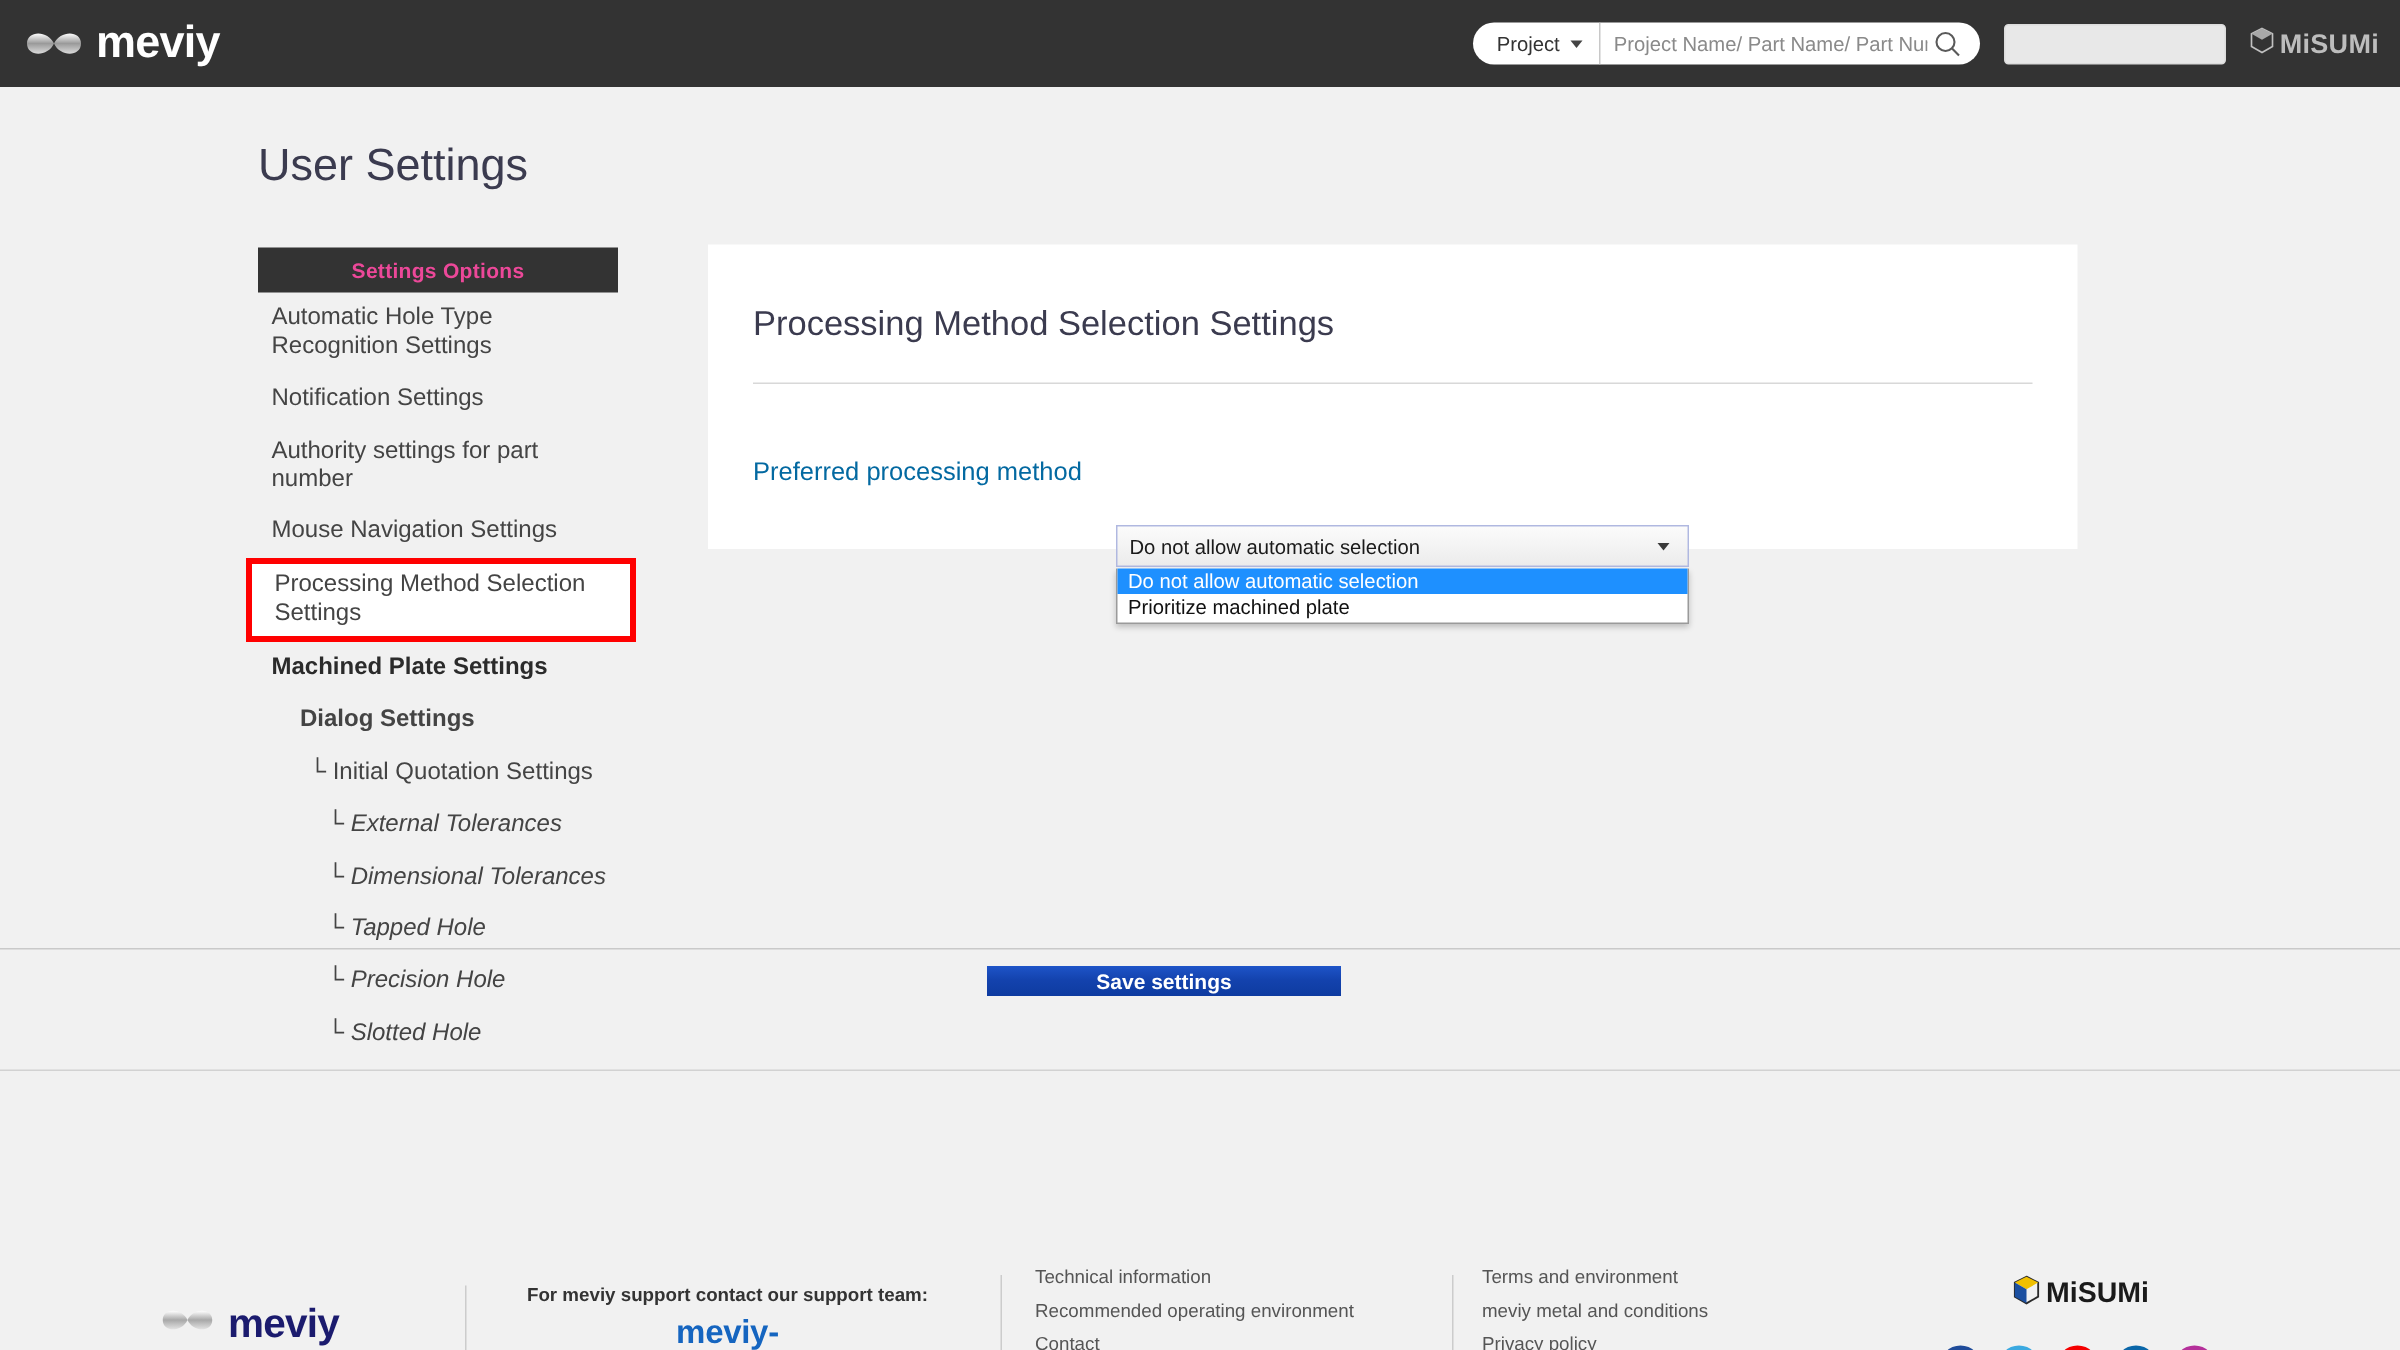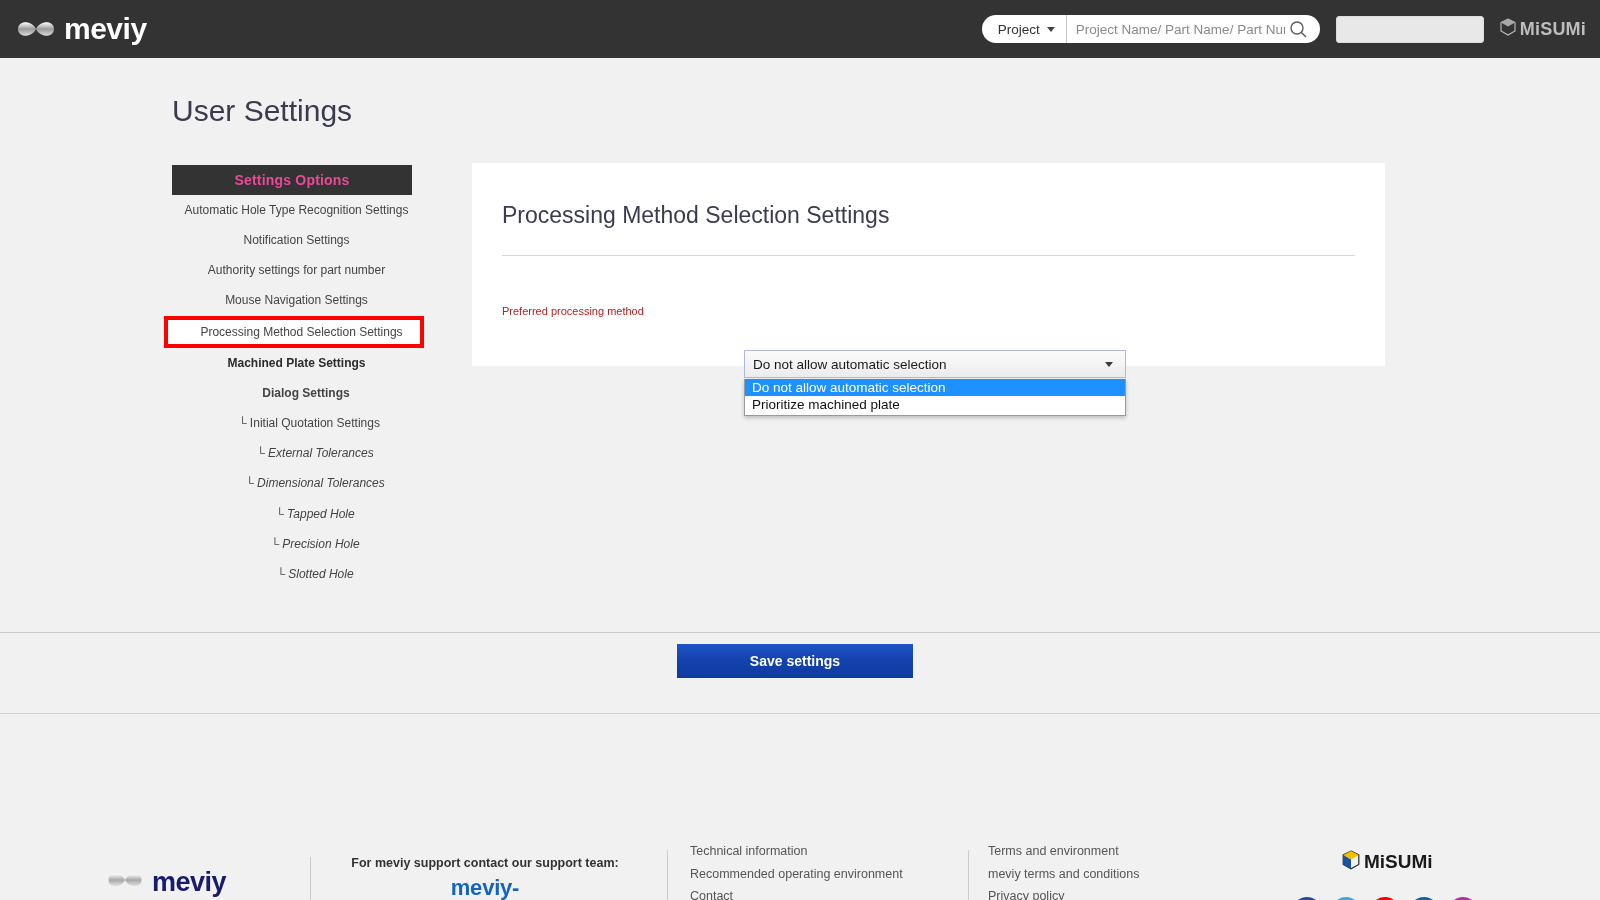--- a/index.html
+++ b/index.html
@@ -68,22 +68,22 @@
   }
 
   
   .sidebar { position: absolute; left: 172px; top: 107px; width: 240px; }
   .sidebar-head {
     background: #333333; color: #ec4899;
     font-size: 14px; font-weight: bold;
     text-align: center; padding: 7px 0; letter-spacing: 0.2px;
   }
   .side-item {
-    font-size: 12px; color: #444444;
-    padding: 8px 0 8px 9px; line-height: 1.18; cursor: pointer; text-align: center;
+    font-size: 16px; color: #444444;
+    padding: 8px 0 8px 9px; line-height: 1.18; cursor: pointer;
   }
   .side-item.bold { font-weight: bold; color: #2b2b2b; }
   .side-item.indent1 { padding-left: 34px; }
   .side-item.indent2 { padding-left: 28px; font-weight: bold; }
   .side-item.indent3 { padding-left: 46px; font-style: italic; }
   .side-item.highlight {
     border: 4px solid #ff0000; background: #ffffff;
     margin-left: -8px; margin-right: -12px;
     padding: 5px 0 5px 15px;
   }
@@ -97,21 +97,21 @@
   .panel-title {
     position: absolute; left: 30px; top: 39px;
     font-size: 23px; color: #3b3b4f; font-weight: normal;
   }
   .panel-rule {
     position: absolute; left: 30px; top: 92px;
     width: 853px; height: 1px; background: #d8d8d8;
   }
   .field-label {
     position: absolute; left: 30px; top: 142px;
-    font-size: 11px; color: #b91c1c;
+    font-size: 17px; color: #0369a1;
   }
 
   
   .select-box {
     position: absolute; left: 744px; top: 292px;
     width: 382px; height: 28px;
     background: linear-gradient(to bottom, #fbfbfb 0%, #f3f3f3 55%, #ebebeb 100%);
     border: 1px solid #b0b8e0;
     display: flex; align-items: center;
     font-size: 13.5px; color: #1a1a1a;
@@ -136,22 +136,22 @@
   .option {
     font-size: 13.5px; color: #111111;
     padding: 1px 0 1px 7px; line-height: 15px; cursor: pointer;
   }
   .option.selected { background: #1e90ff; color: #ffffff; }
 
   
   .divider-a { position: absolute; left: 0; top: 574px; width: 1600px; height: 1px; background: #c9c9c9; }
   .divider-b { position: absolute; left: 0; top: 655px; width: 1600px; height: 1px; background: #d2d2d2; }
   .save-btn {
-    position: absolute; left: 677px; top: 586px;
-    width: 236px; height: 34px;
+    position: absolute; left: 658px; top: 586px;
+    width: 236px; height: 20px;
     background: linear-gradient(to bottom, #1e54c8 0%, #1342ad 48%, #0e3ba0 100%);
     color: #ffffff; font-size: 14px; font-weight: bold;
     border: none; cursor: pointer;
     font-family: "Liberation Sans", sans-serif;
   }
 
   
   .footer { position: absolute; top: 714px; left: 0; width: 1600px; height: 186px; }
   .foot-logo { position: absolute; left: 103px; top: 94px; display: flex; align-items: center; gap: 5px; }
   .foot-logo-text { color: #1b1b6e; font-size: 27px; font-weight: bold; letter-spacing: -0.5px; }
@@ -300,21 +300,21 @@
       <div class="foot-link">Technical information</div>
       <div class="foot-link">Recommended operating environment</div>
       <div class="foot-link">Contact</div>
 
     </div>
 
     <div class="col-sep" style="left:968px;"></div>
 
     <div class="foot-col" style="left:988px;">
       <div class="foot-link">Terms and environment</div>
-      <div class="foot-link">meviy terms and conditions</div>
+      <div class="foot-link">meviy metal and conditions</div>
       <div class="foot-link">Privacy policy</div>
 
     </div>
 
     <div class="misumi-footer">
       <span>
         <svg width="18" height="20" viewBox="0 0 16 18">
           <polygon points="8,1 15,4.5 15,13 8,17 1,13 1,4.5" fill="none" stroke="#2a2a2a" stroke-width="1.1"></polygon>
           <polygon points="8,1 15,4.5 8,8.5 1,4.5" fill="#f0c000"></polygon>
           <polygon points="1,4.5 8,8.5 8,17 1,13" fill="#1b4fa0"></polygon>

